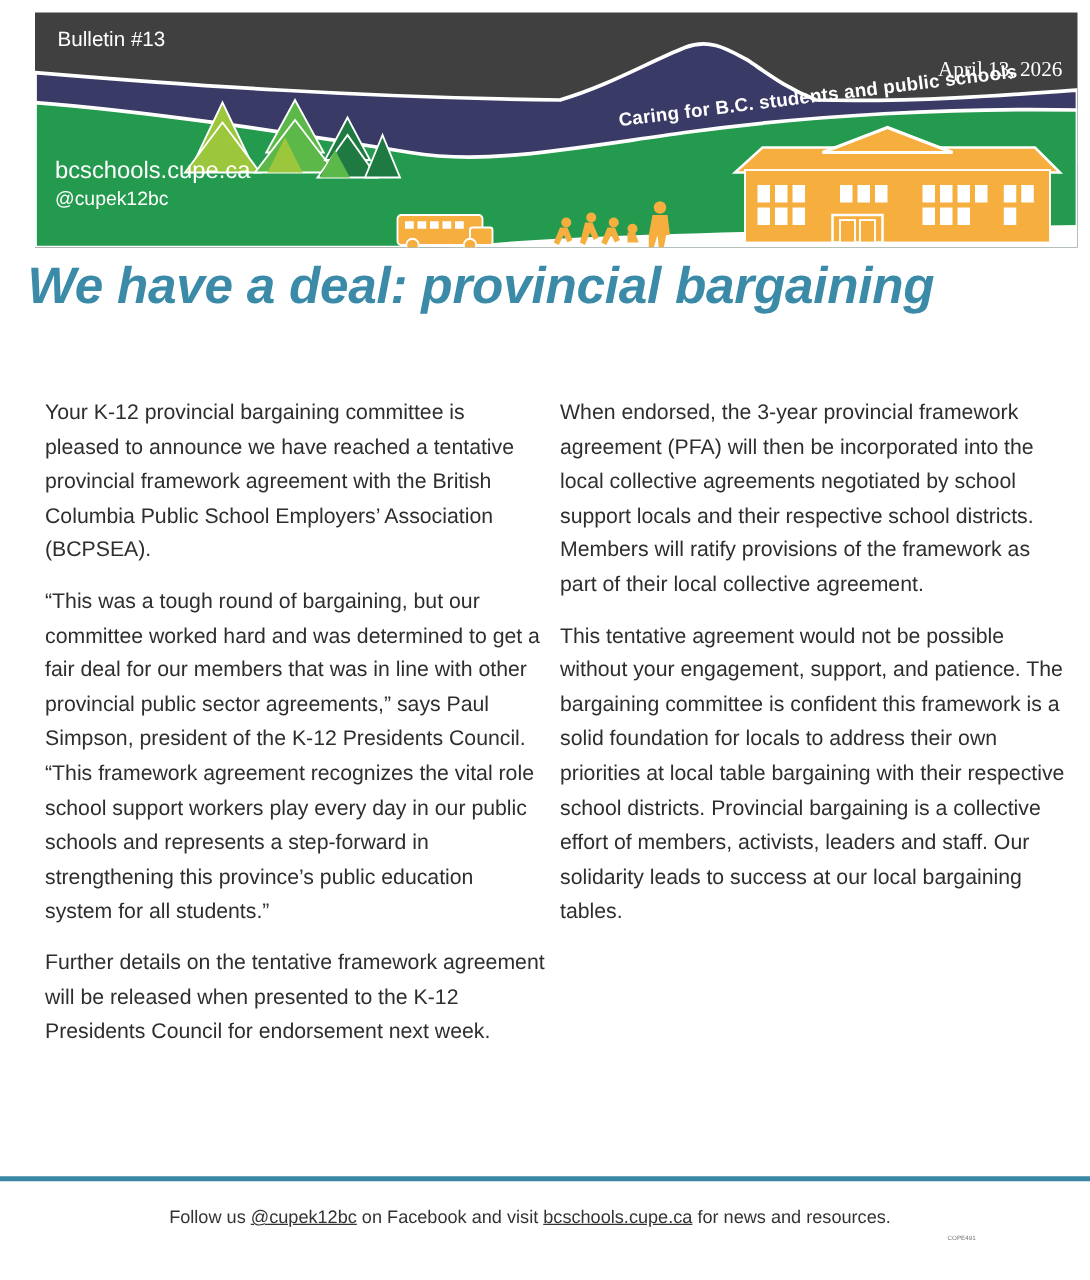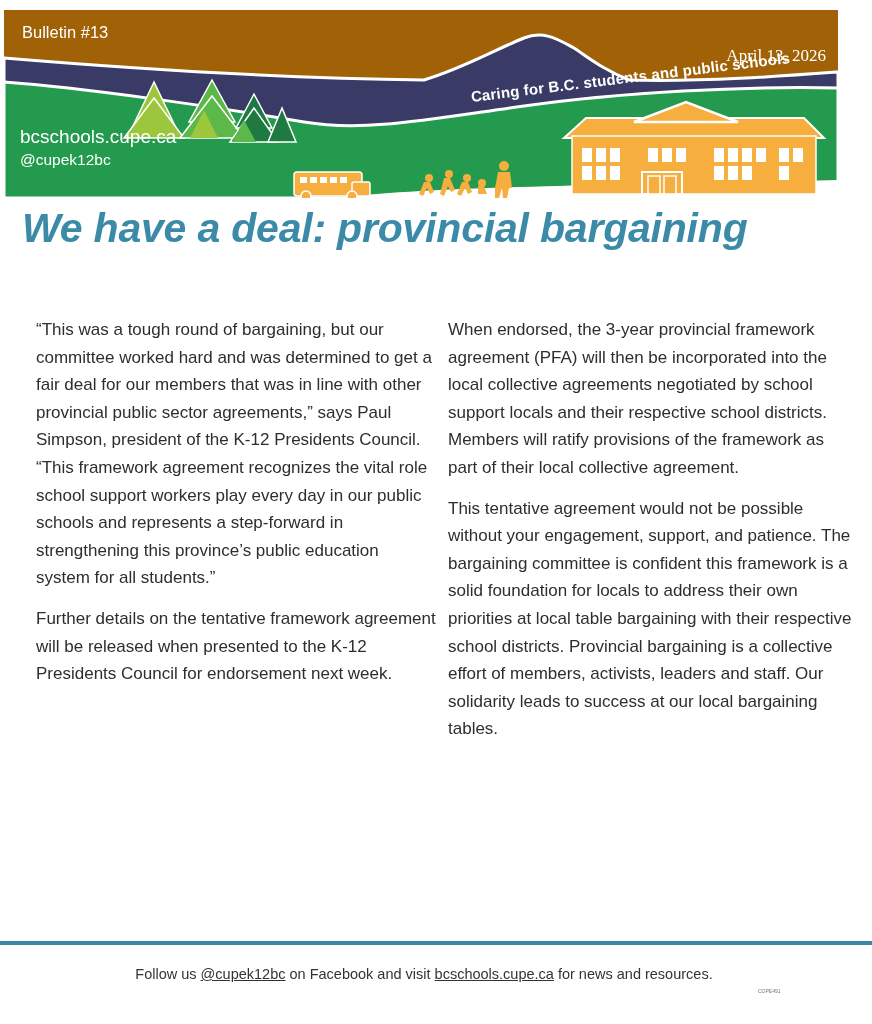--- a/index.html
+++ b/index.html
@@ -1,20 +1,20 @@
 <!DOCTYPE html>
 <html><head>
 <meta charset="utf-8">
 <style>
   html, body { margin: 0; padding: 0; background: #ffffff; }
   body { width: 872px; height: 1024px; position: relative; overflow: hidden;
          font-family: "DejaVu Sans", "Liberation Sans", sans-serif; color: #2b2b2b; }
 
   
-  .banner { position: absolute; left: 4px; top: 10px; width: 834px; height: 188px; overflow: hidden; background: #a16207; }
+  .banner { position: absolute; left: 28px; top: 10px; width: 834px; height: 188px; overflow: hidden; background: #404040; }
   .banner svg.scene { position: absolute; left: 0; top: 0; width: 834px; height: 188px; }
   .bulletin-label { position: absolute; left: 18px; top: 13px; color: #fff; font-size: 16.5px; font-family: "Liberation Sans", sans-serif; }
   .banner-title { position: absolute; left: 178px; top: 8px; color: #fff; font-size: 24px; font-family: "Liberation Sans", sans-serif; white-space: nowrap; letter-spacing: -0.1px; }
   .banner-date { position: absolute; right: 12px; top: 36px; color: #fff; font-size: 17px; font-family: Liberation Serif, serif; }
   .site-link { position: absolute; left: 16px; top: 116px; color: #fff; font-size: 19px; font-family: "Liberation Sans", sans-serif; }
   .handle-link { position: absolute; left: 16px; top: 141px; color: #fff; font-size: 15.5px; font-family: "Liberation Sans", sans-serif; }
   .tagline { position: absolute; left: 468px; top: 78px; color: #fff; font-weight: bold; font-size: 15px; font-family: "Liberation Sans", sans-serif; white-space: nowrap;
              transform: rotate(-7deg); transform-origin: left bottom; letter-spacing: 0.2px; }
   .tagline span { display: inline-block; }
 
@@ -123,20 +123,21 @@
   <div class="site-link">bcschools.cupe.ca</div>
   <div class="handle-link">@cupek12bc</div>
   <div class="tagline"><span>Caring for B.C. students and public schools</span></div>
 </div>
 
 <h1 class="headline">
   <span>We have a deal: provincial bargaining</span><br>
 </h1>
 
 <div class="col col-left">
+  <p>Your K-12 provincial bargaining committee is pleased to announce we have reached a tentative provincial framework agreement with the British Columbia Public School Employers’ Association (BCPSEA).</p>
   <p>“This was a tough round of bargaining, but our committee worked hard and was determined to get a fair deal for our members that was in line with other provincial public sector agreements,” says Paul Simpson, president of the K-12 Presidents Council. “This framework agreement recognizes the vital role school support workers play every day in our public schools and represents a step-forward in strengthening this province’s public education system for all students.”</p>
   <p>Further details on the tentative framework agreement will be released when presented to the K-12 Presidents Council for endorsement next week.</p>
 </div>
 
 <div class="col col-right">
   <p>When endorsed, the 3-year provincial framework agreement (PFA) will then be incorporated into the local collective agreements negotiated by school support locals and their respective school districts. Members will ratify provisions of the framework as part of their local collective agreement.</p>
   <p>This tentative agreement would not be possible without your engagement, support, and patience. The bargaining committee is confident this framework is a solid foundation for locals to address their own priorities at local table bargaining with their respective school districts. Provincial bargaining is a collective effort of members, activists, leaders and staff. Our solidarity leads to success at our local bargaining tables.</p>
 </div>
 
 <div class="rule"></div>

